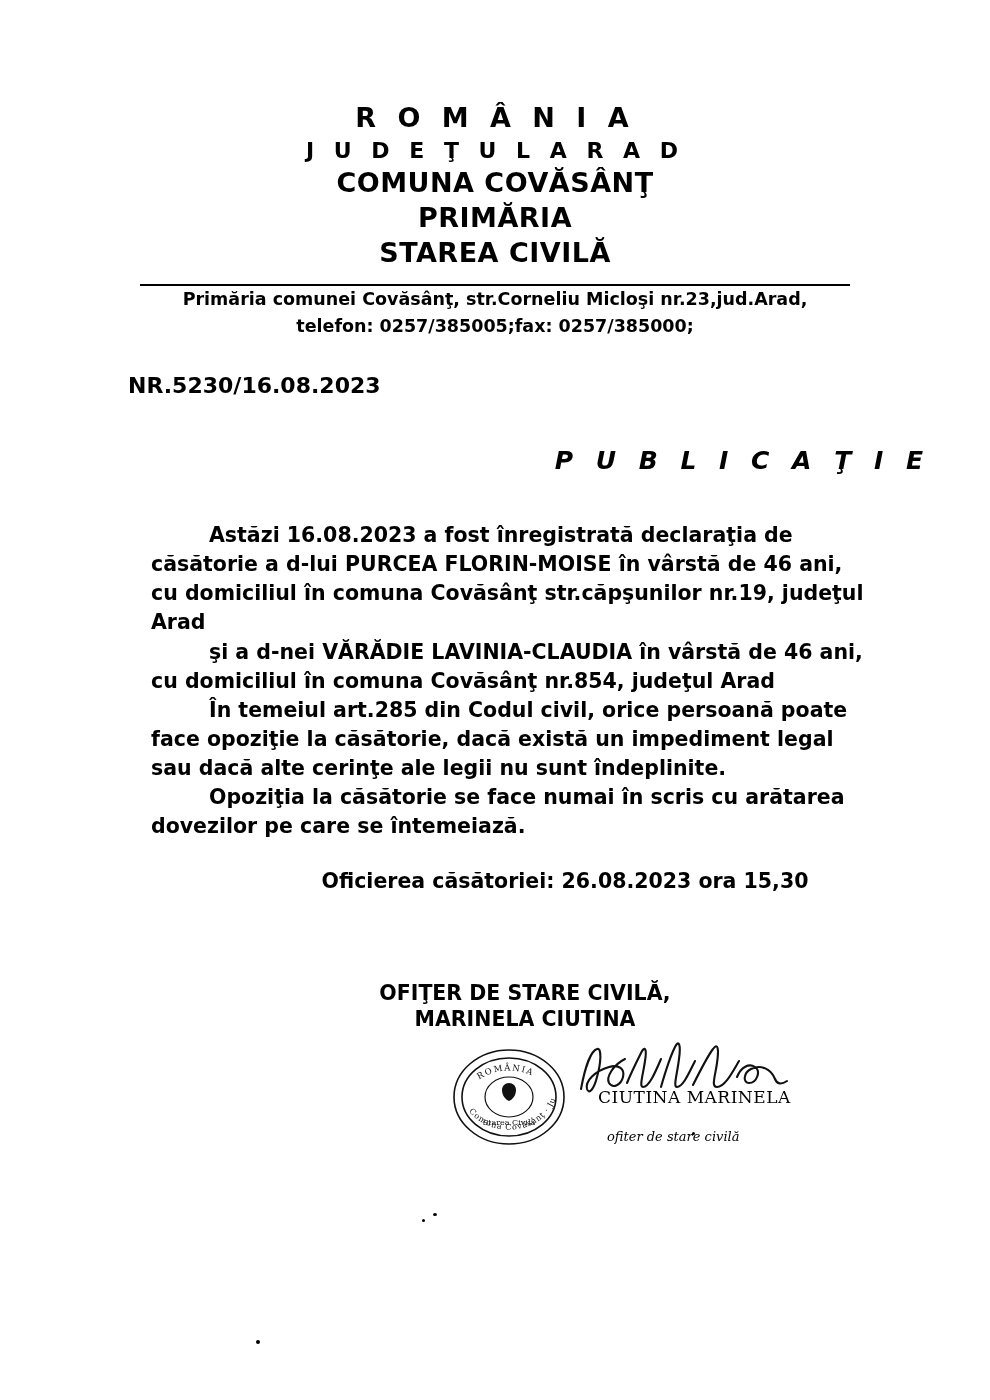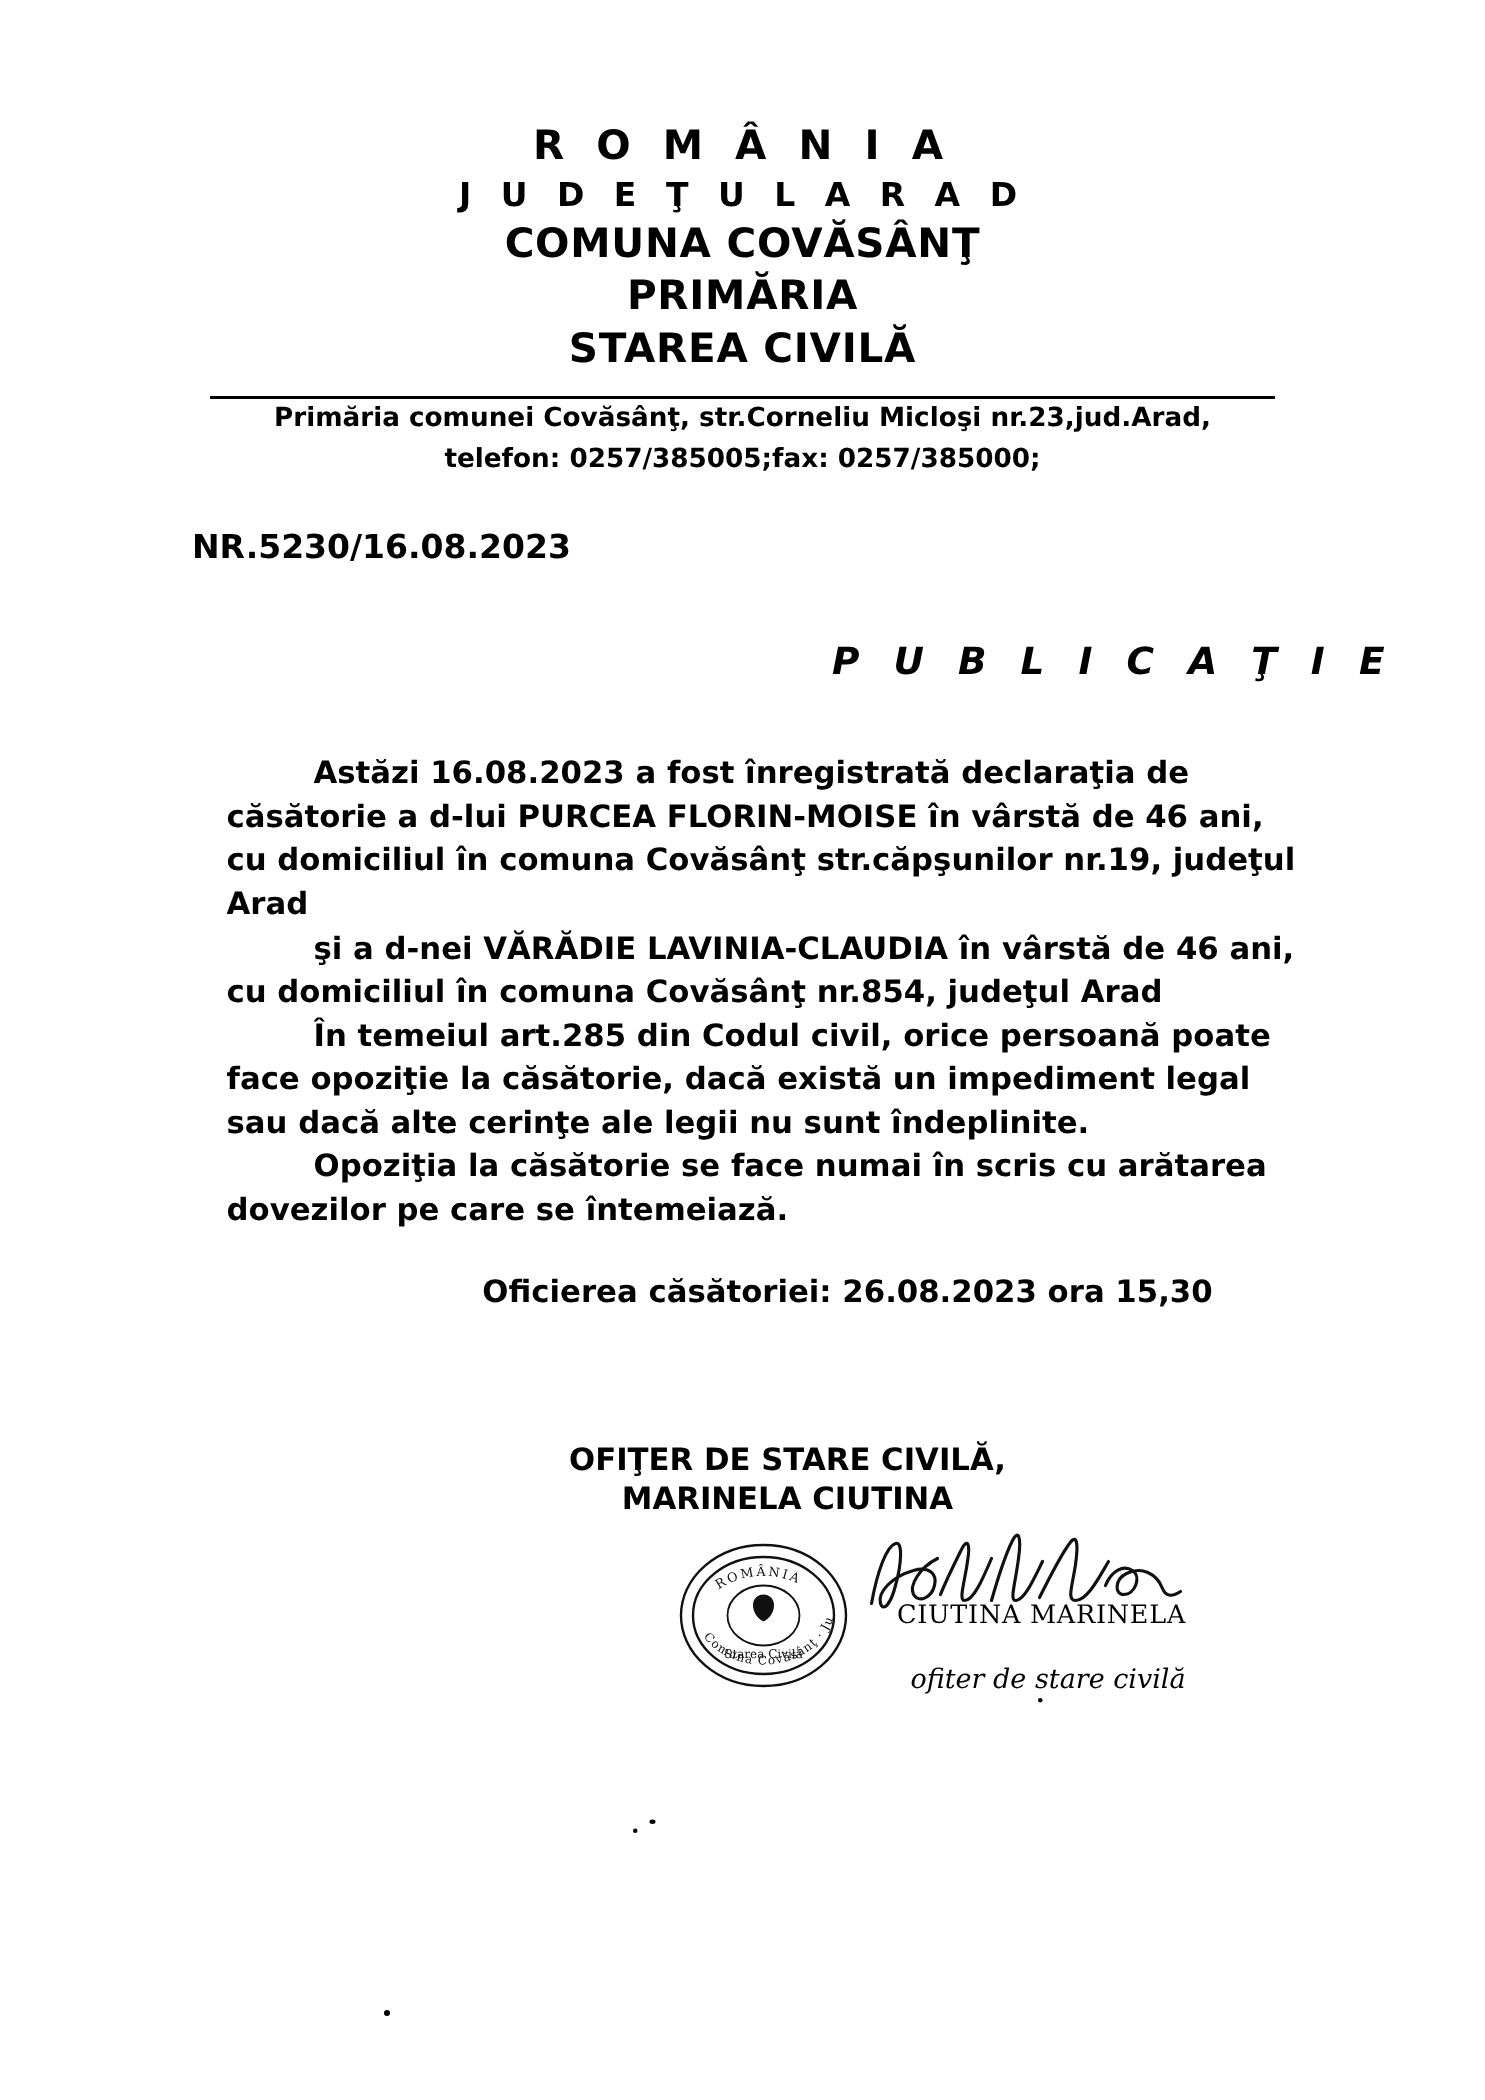--- a/index.html
+++ b/index.html
@@ -19,21 +19,21 @@
     width: 990px;
     height: 1400px;
     position: relative;
     box-sizing: border-box;
     padding: 0 60px;
   }
 
   
   .header {
     text-align: center;
-    padding-top: 80px;
+    padding-top: 100px;
   }
   .header .line1 {
     font-size: 27px;
     font-weight: bold;
     letter-spacing: 6px;
     line-height: 1.32;
   }
   .header .line2 {
     font-size: 22px;
     font-weight: bold;
@@ -147,21 +147,21 @@
     font-size: 17px;
     letter-spacing: 0.5px;
     white-space: nowrap;
   }
   .sig-sub {
     position: absolute;
     left: 487px;
     top: 92px;
     font-family: "DejaVu Serif", serif;
     font-style: italic;
-    font-size: 18px;
+    font-size: 13px;
     white-space: nowrap;
   }
 
   .speck {
     position: absolute;
     background: #000;
     border-radius: 50%;
   }
 </style>
 </head>

